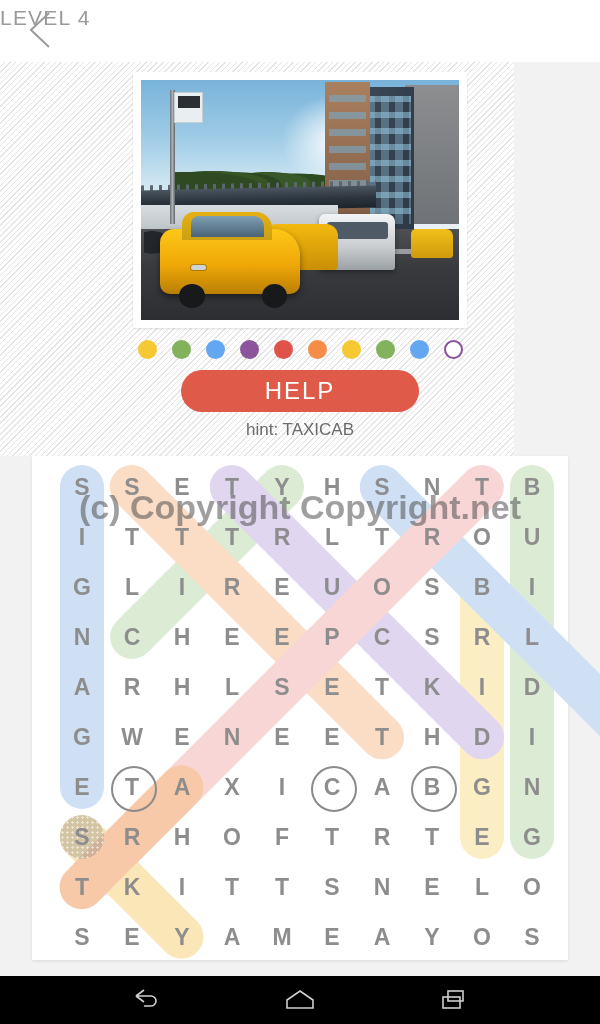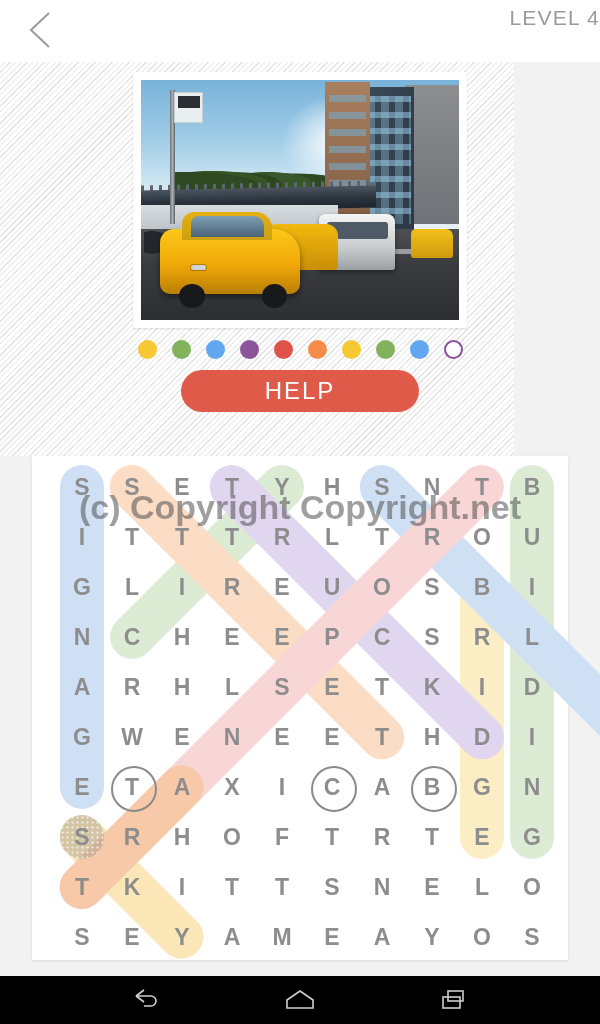--- a/index.html
+++ b/index.html
@@ -34,21 +34,21 @@
   }
   #back-btn {
     position:absolute; left:14px; top:4px;
     width:52px; height:52px;
     display:flex; align-items:center; justify-content:center;
     cursor:pointer;
   }
   #back-btn svg { display:block; }
   #title-block {
     position:absolute; left:0; top:6px; width:600px;
-    text-align:right;
+    text-align:left;
   }
   #level-title {
     font-size:21px; color:#9a9a9a; letter-spacing:1.2px;
     line-height:24px; font-weight:400;
   }
   #solved-line {
     font-size:17px; color:#a8a8a8; line-height:22px; margin-top:1px;
   }
 
   
@@ -341,20 +341,21 @@
         <div class="dot" style="background: rgb(224, 83, 74);"></div>
         <div class="dot" style="background: rgb(245, 140, 72);"></div>
         <div class="dot" style="background: rgb(246, 200, 51);"></div>
         <div class="dot" style="background: rgb(130, 179, 92);"></div>
         <div class="dot" style="background: rgb(99, 166, 242);"></div>
         <div class="dot hollow" style="border-color: rgb(140, 79, 155); background: rgb(255, 255, 255);"></div>
       </div>
 
     <button id="help-btn">HELP</button>
 
+    <div id="hint-line">hint: TAXICAB</div>
   </div>
 
   <div id="grid-wrap" class="hatch">
     <div class="overlay-layer" id="bands">
         <div class="band" style="background: rgb(207, 224, 245); width: 344px; height: 44px; left: -122px; top: 159px; transform: rotate(90deg);"></div>
         <div class="band" style="background: rgb(251, 237, 196); width: 294px; height: 44px; left: 303px; top: 234px; transform: rotate(90deg);"></div>
         <div class="band" style="background: rgb(220, 235, 212); width: 394px; height: 44px; left: 303px; top: 184px; transform: rotate(90deg);"></div>
         <div class="band" style="background: rgb(220, 235, 212); width: 256.132px; height: 44px; left: 46.934px; top: 84px; transform: rotate(-45deg);"></div>
         <div class="band" style="background: rgb(251, 220, 196); width: 397.553px; height: 44px; left: 26.2233px; top: 134px; transform: rotate(45deg);"></div>
         <div class="band" style="background: rgb(224, 214, 239); width: 397.553px; height: 44px; left: 126.223px; top: 134px; transform: rotate(45deg);"></div>

